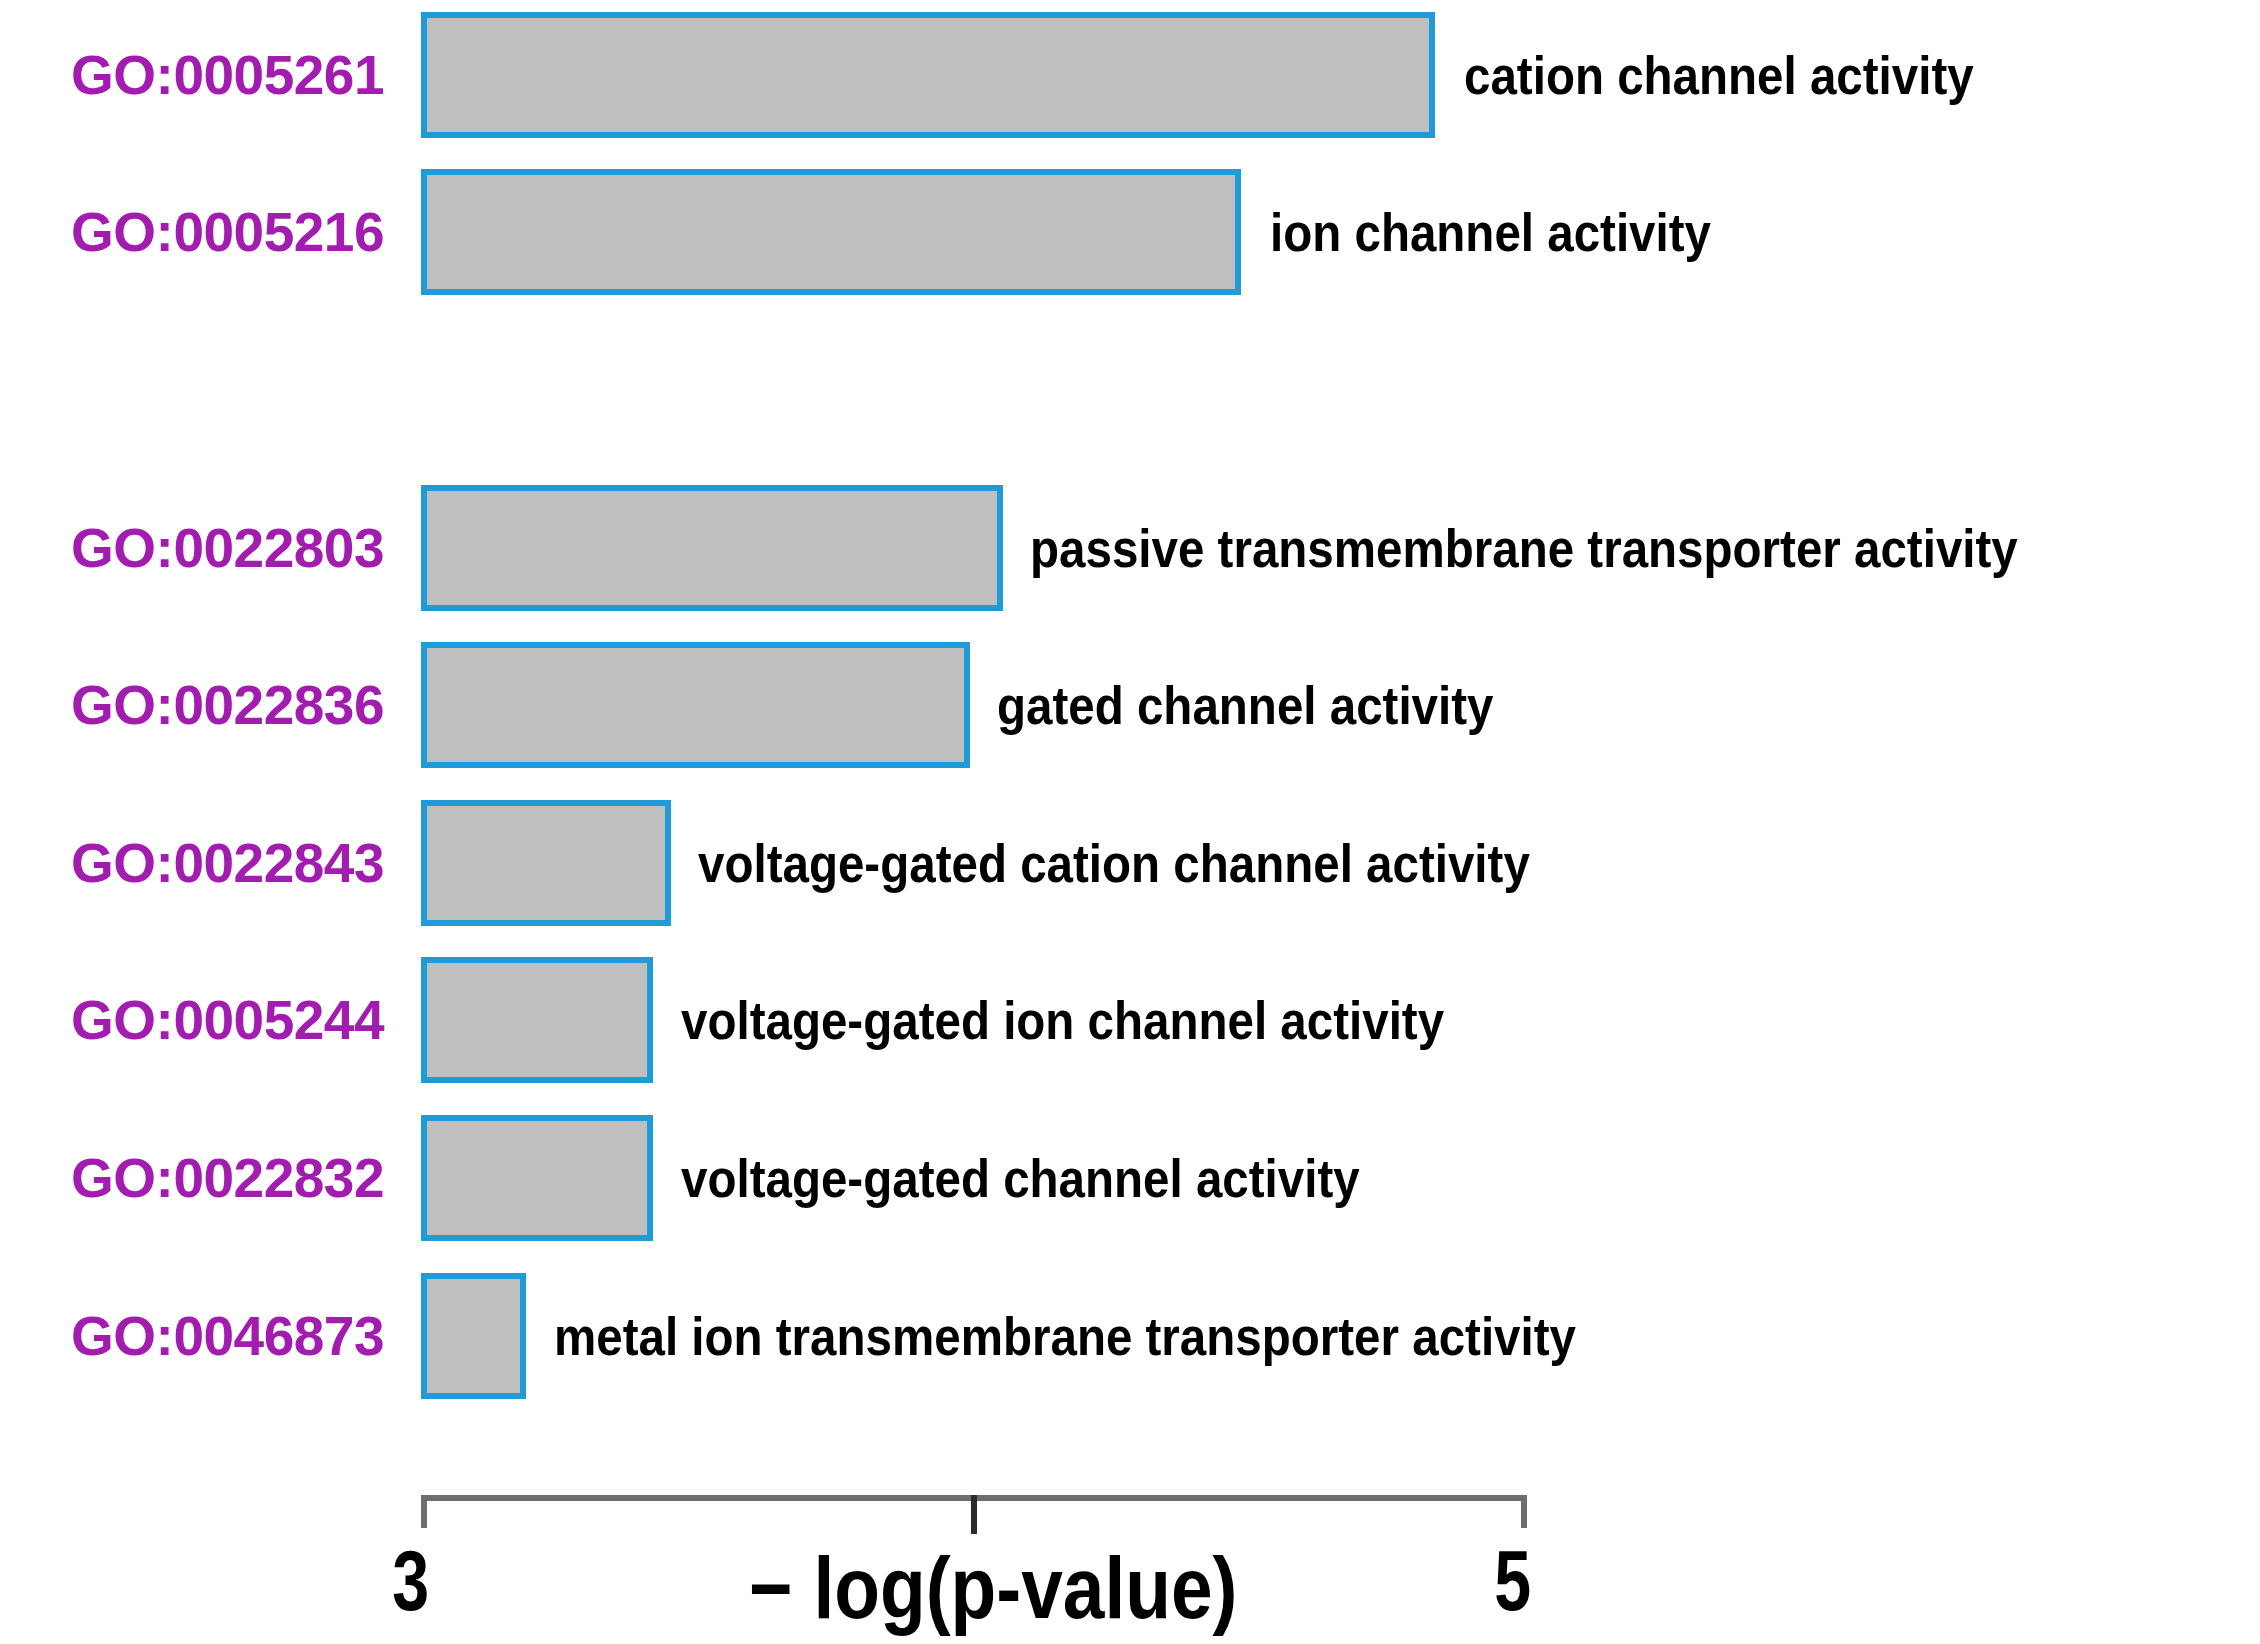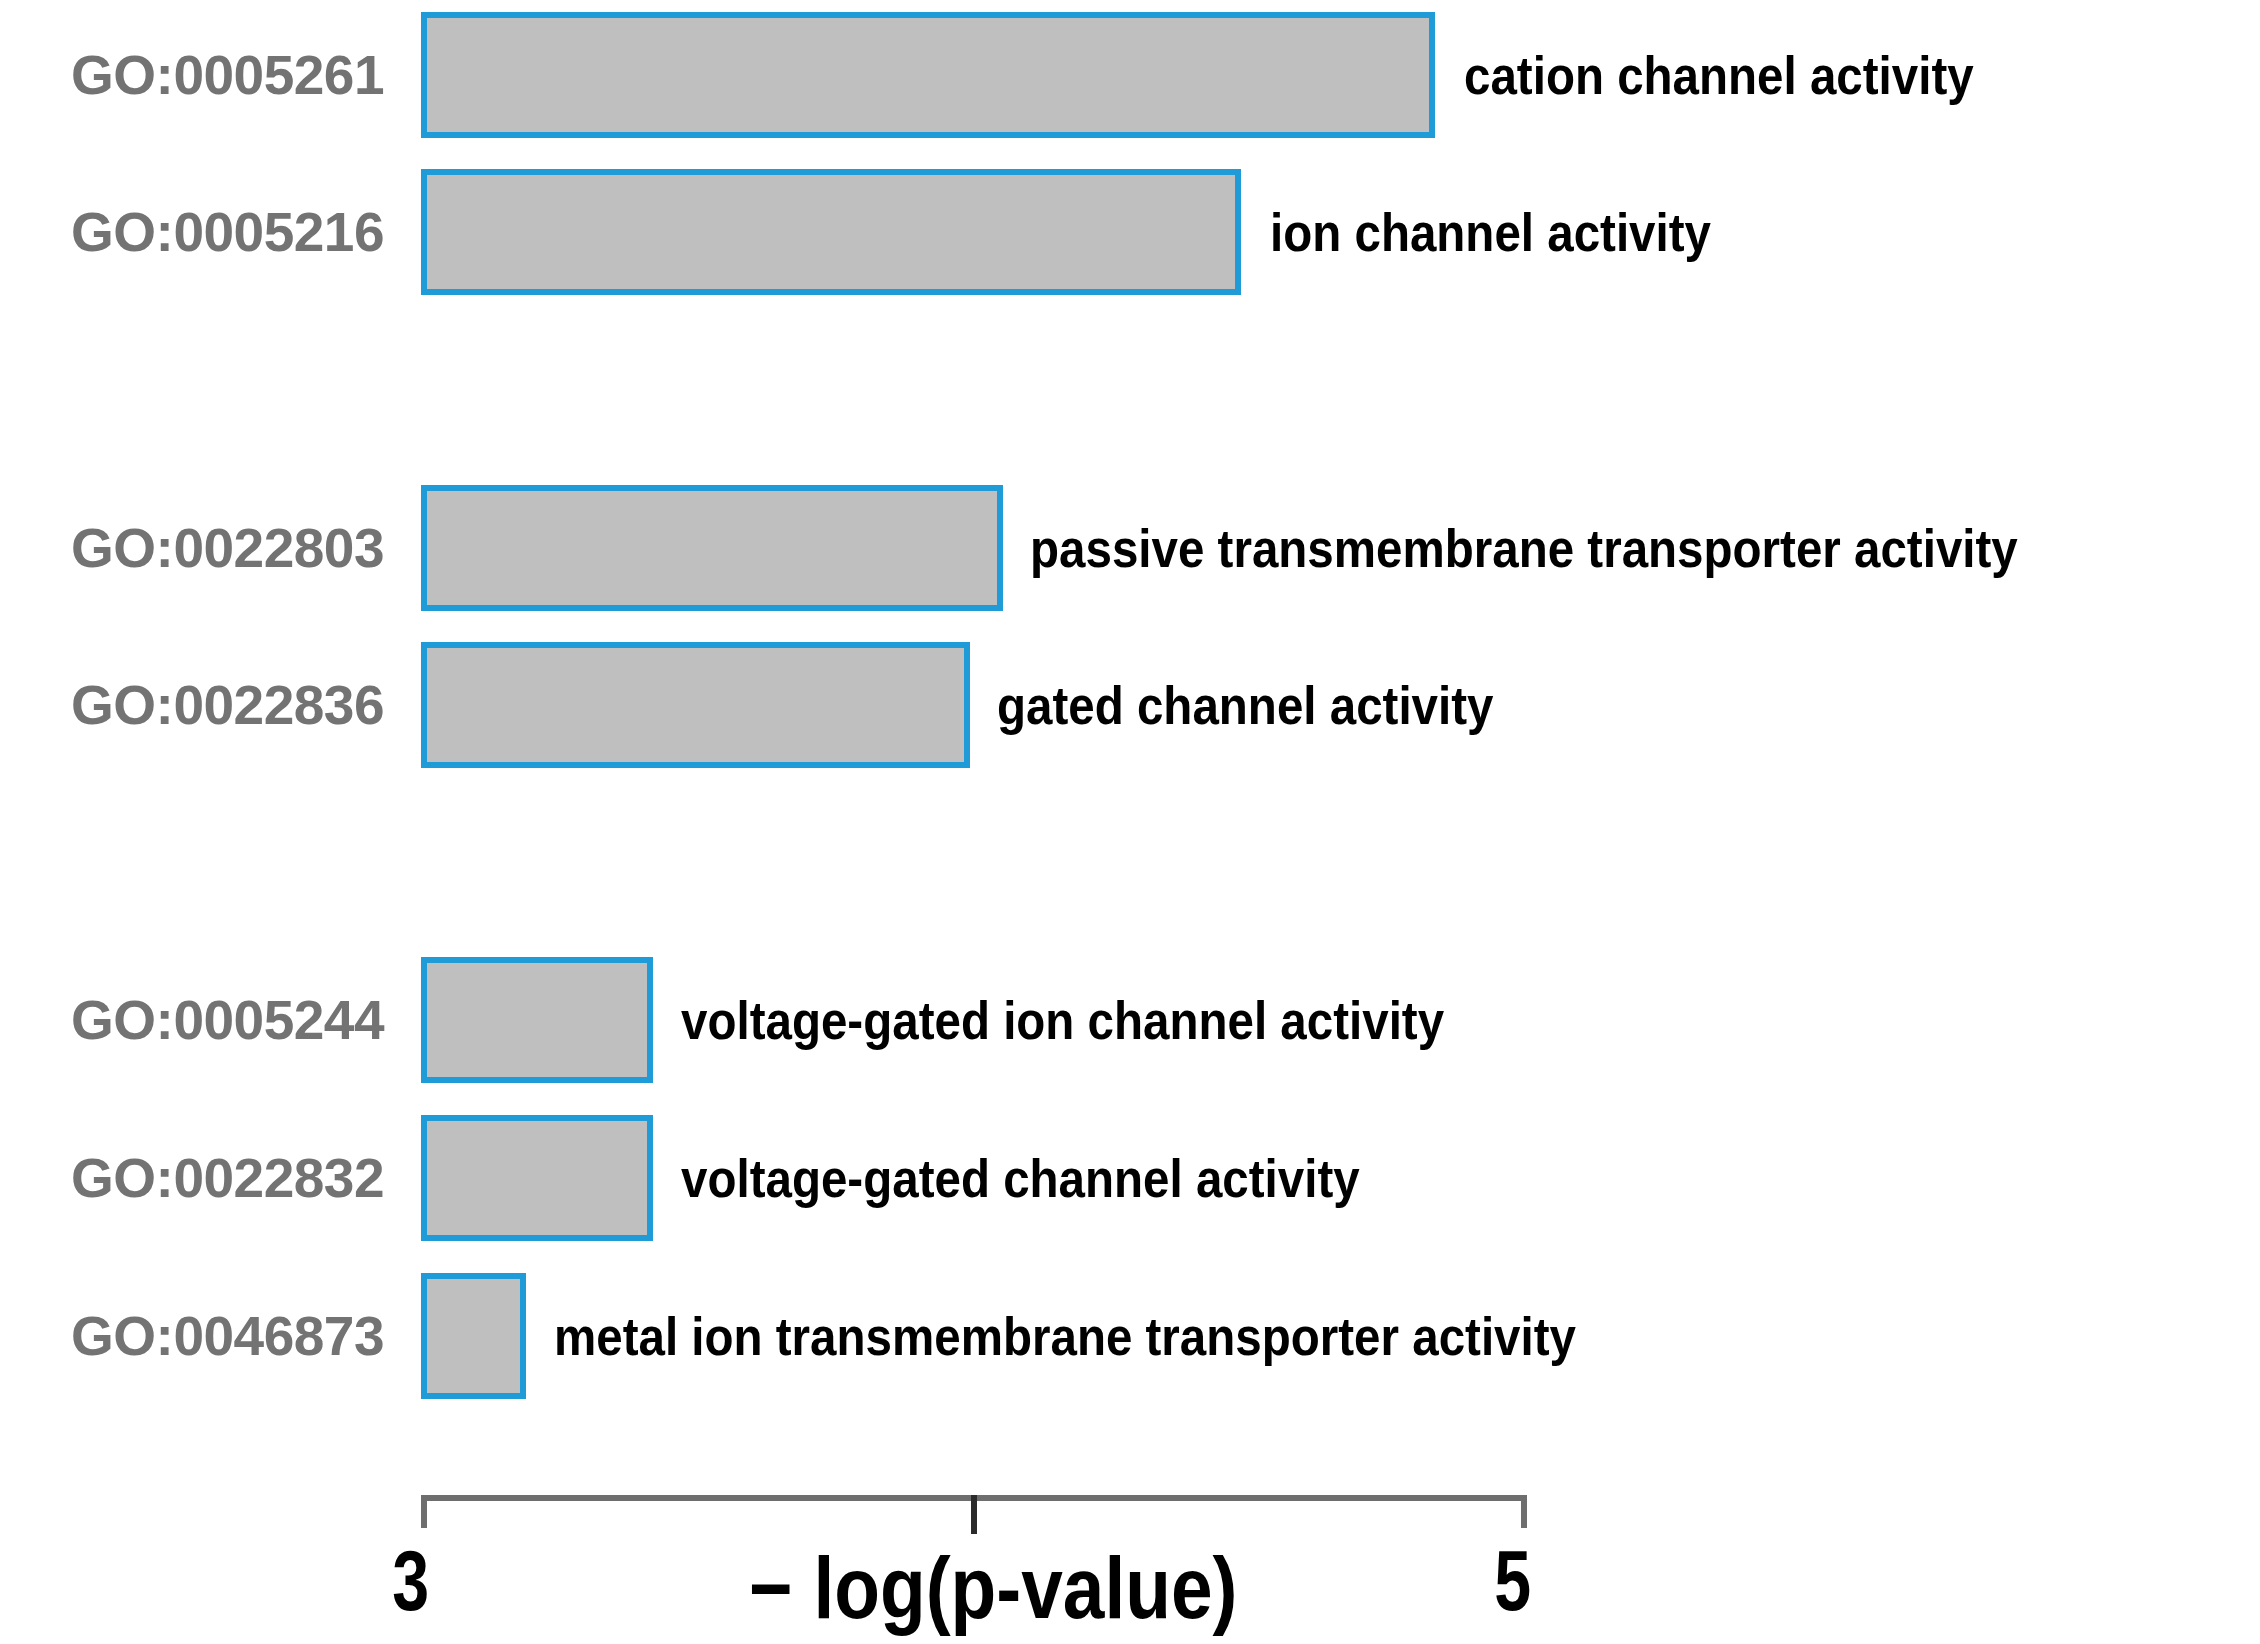--- a/index.html
+++ b/index.html
@@ -32,21 +32,21 @@
   .go-id {
     position: absolute;
     left: 0;
     width: 384px;
     height: 126px;
     line-height: 126px;
     text-align: right;
     font-size: 55px;
     font-weight: bold;
     letter-spacing: -0.5px;
-    color: #737373;
+    color: #a21caf;
     white-space: nowrap;
     font-family: "Liberation Sans", sans-serif;
   }
 
   .bar {
     position: absolute;
     left: 421px;
     top: 0;
     height: 126px;
     background: #bfbfbf;
@@ -144,20 +144,25 @@
     <div class="bar" style="width:582px;"></div>
     <div class="bar-label" style="left:1030px;">passive transmembrane transporter activity</div>
   </div>
 
   <div class="bar-row" style="top:642px;">
     <div class="go-id">GO:0022836</div>
     <div class="bar" style="width:549px;"></div>
     <div class="bar-label" style="left:997px;">gated channel activity</div>
   </div>
 
+  <div class="bar-row" style="top:800px;">
+    <div class="go-id">GO:0022843</div>
+    <div class="bar" style="width:250px;"></div>
+    <div class="bar-label" style="left:698px;">voltage-gated cation channel activity</div>
+  </div>
 
   <div class="bar-row" style="top:957px;padding-left:43px;">
     <div class="go-id">GO:0005244</div>
     <div class="bar" style="width:232px;"></div>
     <div class="bar-label" style="left:681px;">voltage-gated ion channel activity</div>
   </div>
 
   <div class="bar-row" style="top:1115px;text-decoration:underline;">
     <div class="go-id">GO:0022832</div>
     <div class="bar" style="width:232px;"></div>

